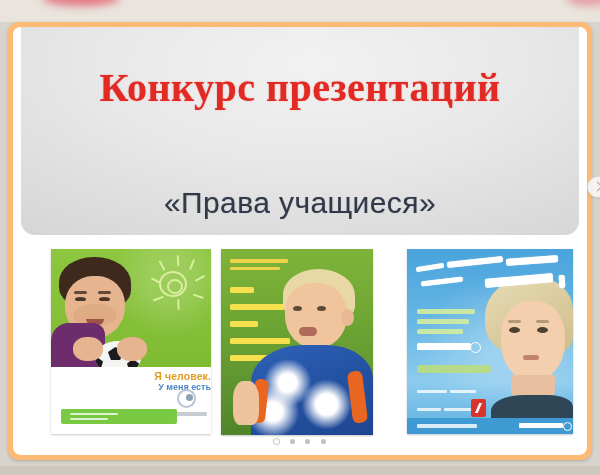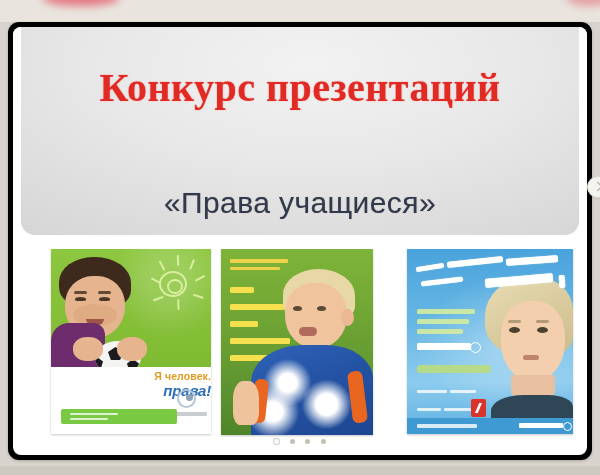--- a/index.html
+++ b/index.html
@@ -30,21 +30,21 @@
   }
   .top-bleed .red-smudge.two {
     left:566px; width:46px; opacity:.5;
   }
 
   
   .viewer {
     position:absolute;
     left:8px; top:22px;
     width:584px; height:438px;
-    background:#000000;
+    background:#fdba74;
     border-radius:11px;
     box-shadow:0 1px 3px rgba(120,115,105,.45);
     overflow:hidden;
   }
 
   .viewer-inner {
     position:absolute;
     left:5px; top:5px;
     width:574px; height:428px;
     background:#ffffff;
@@ -508,21 +508,21 @@
             <div class="ball">
               <i class="a"></i>
                 <i class="b"></i>
                 <i class="c"></i>
             </div>
             <div class="hand l"></div>
             <div class="hand r"></div>
           </div>
           <div class="caption">
             <div class="cap-1">Я человек.</div>
-            <div class="cap-3">права!</div>
+            <div class="cap-2">У меня есть</div>
           </div>
           <div class="logo">
             <div class="ring"></div>
               <div class="dot"></div>
           </div>
           <div class="logo-txt"></div>
           <div class="bar">
             <i class="l1"></i>
               <i class="l2"></i>
           </div>

